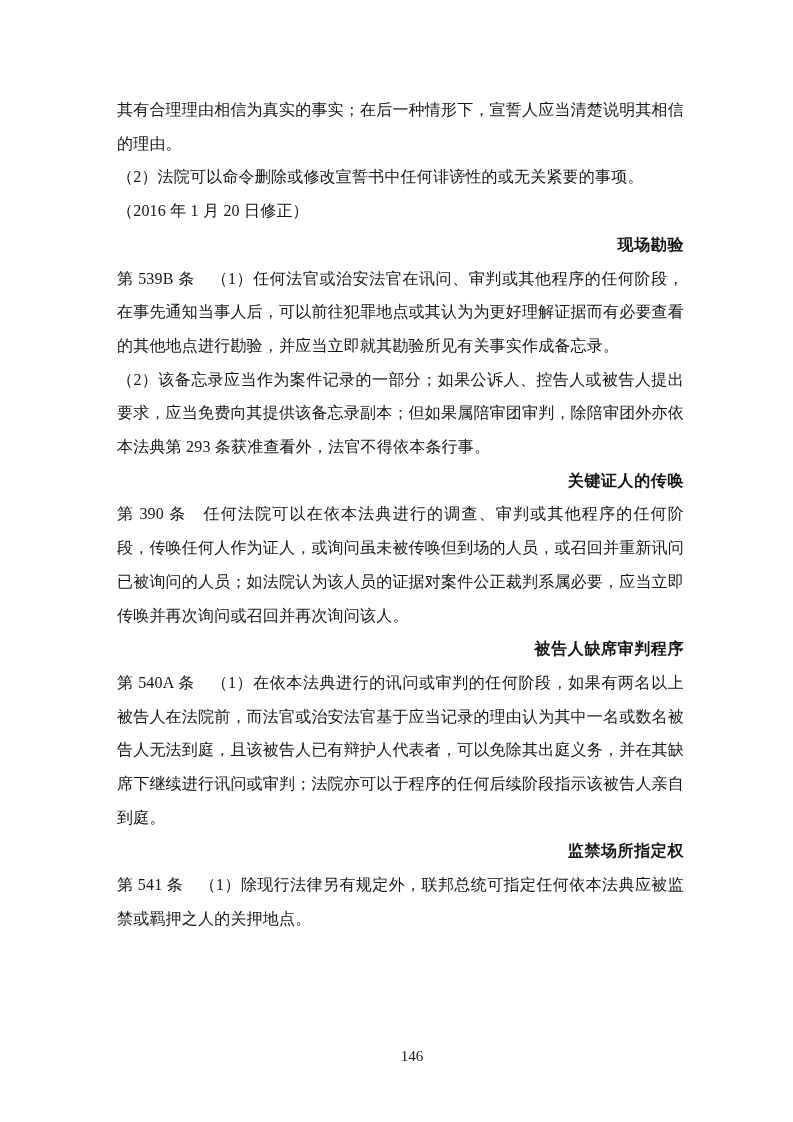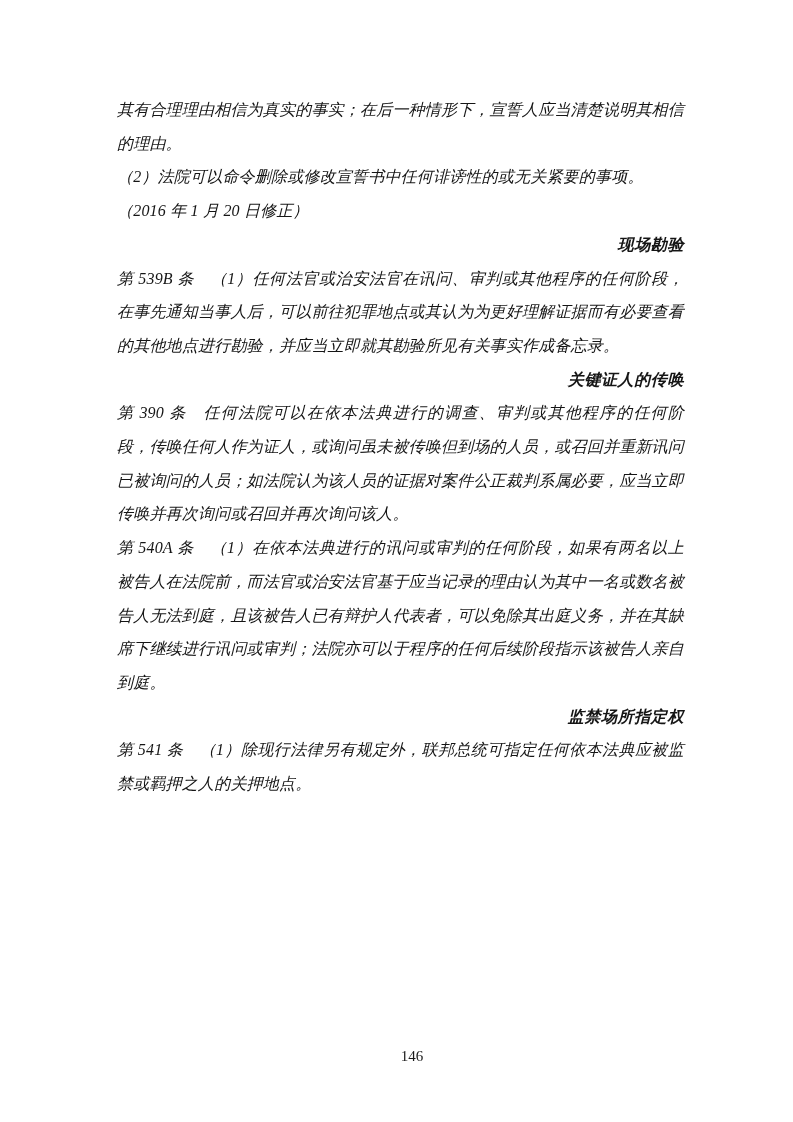--- a/index.html
+++ b/index.html
@@ -16,21 +16,20 @@
   .content {
     position: absolute;
     left: 117px;
     top: 93px;
     width: 567px;
     font-size: 16px;
     line-height: 33.7px;
     text-align: justify;
     text-justify: inter-ideograph;
     letter-spacing: 0.2px;
-    font-style: italic;
   }
   .block { margin: 0; }
   .block.paragraph { text-align: justify; }
   .block.heading {
     font-weight: bold;
     text-align: right;
     text-indent: 33px;
     letter-spacing: 0.6px;
   }
   .footer {
@@ -48,20 +47,22 @@
 </head>
 <body>
 
 <div class="page">
   <div class="content">
     <div class="block paragraph">其有合理理由相信为真实的事实；在后一种情形下，宣誓人应当清楚说明其相信的理由。</div>
     <div class="block paragraph">（2）法院可以命令删除或修改宣誓书中任何诽谤性的或无关紧要的事项。</div>
     <div class="block paragraph">（2016 年 1 月 20 日修正）</div>
     <div class="block heading">现场勘验</div>
     <div class="block paragraph">第 539B 条　（1）任何法官或治安法官在讯问、审判或其他程序的任何阶段，在事先通知当事人后，可以前往犯罪地点或其认为为更好理解证据而有必要查看的其他地点进行勘验，并应当立即就其勘验所见有关事实作成备忘录。</div>
+    <div class="block paragraph">（2）该备忘录应当作为案件记录的一部分；如果公诉人、控告人或被告人提出要求，应当免费向其提供该备忘录副本；但如果属陪审团审判，除陪审团外亦依本法典第 293 条获准查看外，法官不得依本条行事。</div>
     <div class="block heading">关键证人的传唤</div>
     <div class="block paragraph">第 390 条　任何法院可以在依本法典进行的调查、审判或其他程序的任何阶段，传唤任何人作为证人，或询问虽未被传唤但到场的人员，或召回并重新讯问已被询问的人员；如法院认为该人员的证据对案件公正裁判系属必要，应当立即传唤并再次询问或召回并再次询问该人。</div>
+    <div class="block heading">被告人缺席审判程序</div>
     <div class="block paragraph">第 540A 条　（1）在依本法典进行的讯问或审判的任何阶段，如果有两名以上被告人在法院前，而法官或治安法官基于应当记录的理由认为其中一名或数名被告人无法到庭，且该被告人已有辩护人代表者，可以免除其出庭义务，并在其缺席下继续进行讯问或审判；法院亦可以于程序的任何后续阶段指示该被告人亲自到庭。</div>
     <div class="block heading">监禁场所指定权</div>
     <div class="block paragraph">第 541 条　（1）除现行法律另有规定外，联邦总统可指定任何依本法典应被监禁或羁押之人的关押地点。</div>
   </div>
   <div class="footer">146</div>
 </div>
 
 </body></html>

